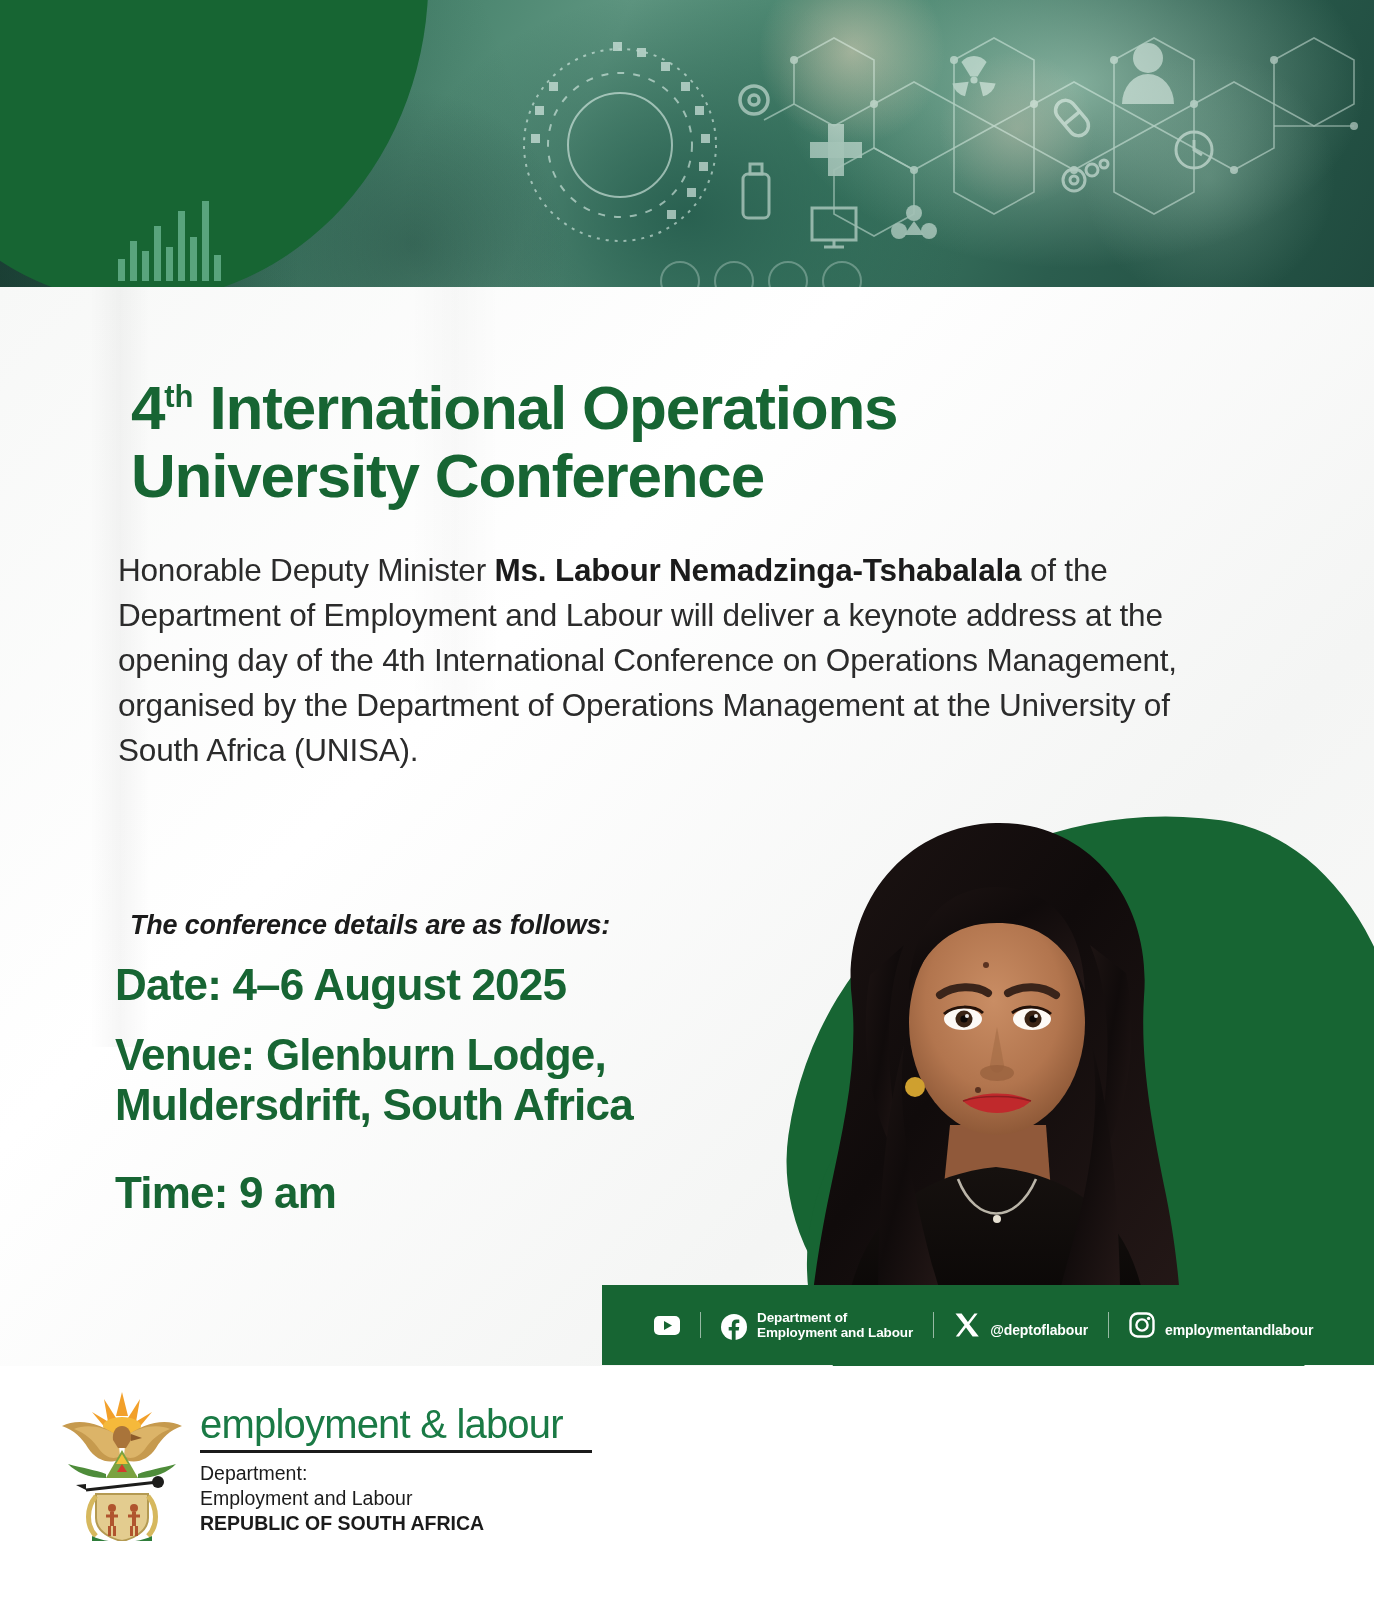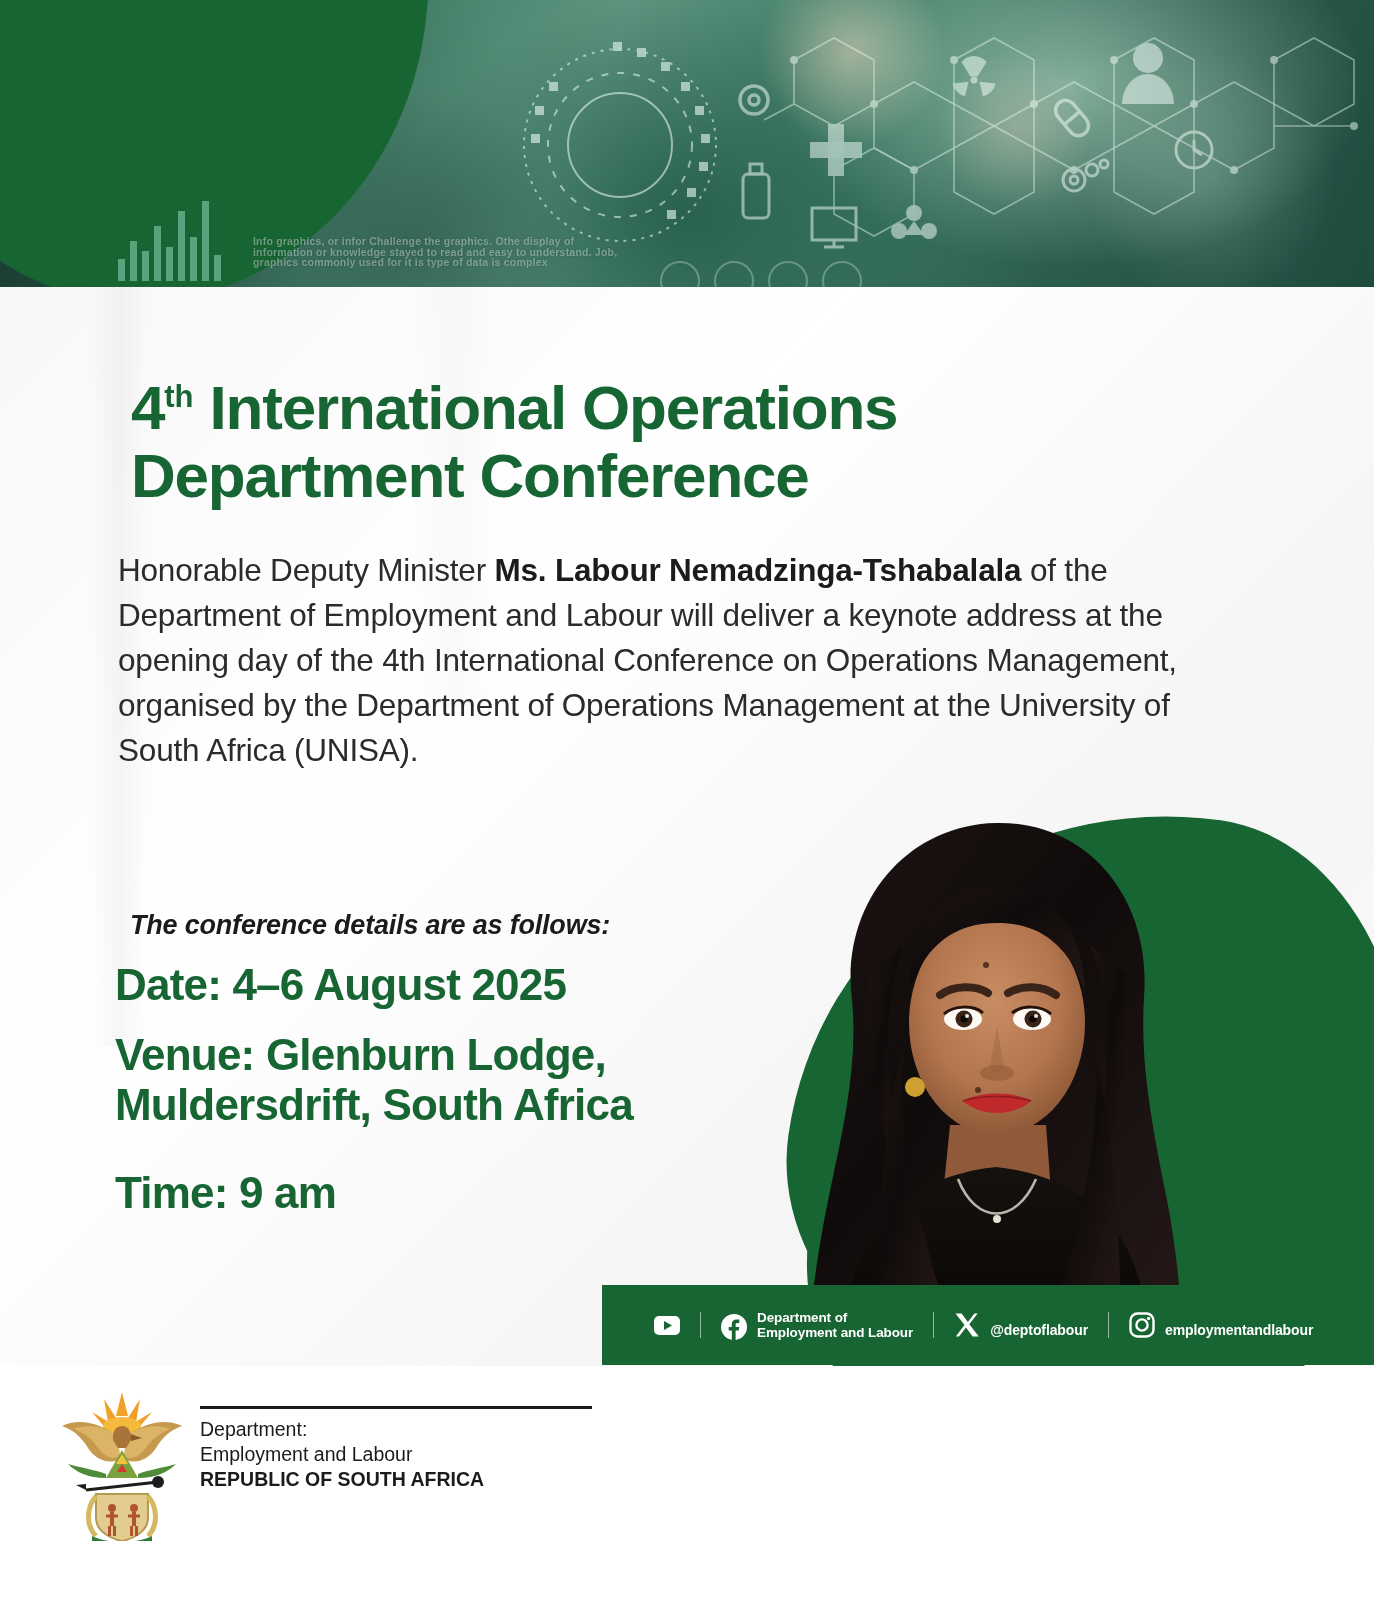--- a/index.html
+++ b/index.html
@@ -222,31 +222,30 @@
       <i style="height:26px"></i>
   </div>
 
   <div class="banner-circles">
     <span></span>
       <span></span>
       <span></span>
       <span></span>
   </div>
 
-  <div class="banner-smalltext">Info graphics, or infor Challenge the graphics. Othe display of information or knowledge stayed to read and easy to understand. Job, graphics  commonly used for it is type of data is complex</div>
 </div>
 
 <div class="poster-body">
   <div class="paper-fold"></div>
   <div class="paper-fold2"></div>
   <div class="green-leaf"></div>
   <div class="green-leaf2"></div>
 </div>
 
-<h1 class="title"><span>4</span><sup>th</sup><span> International Operations</span><span class="title-line2">Department  Conference</span></h1>
+<h1 class="title"><span>4</span><sup>th</sup><span> International Operations</span><span class="title-line2">University  Conference</span></h1>
 
 <p class="lede"><span>Honorable Deputy Minister </span><b>Ms. Labour Nemadzinga-Tshabalala</b><span> of the Department of Employment and Labour will deliver a keynote address at the opening day of the 4th International Conference on Operations Management, organised by the Department of Operations Management at the University of South Africa (UNISA).</span></p>
 
 <p class="details-intro">The conference details are as follows:</p>
 <p class="detail-line detail-date">Date: 4–6 August 2025</p>
 <p class="detail-line detail-venue">Venue: Glenburn Lodge, Muldersdrift, South Africa</p>
 <p class="detail-line detail-time">Time: 9 am</p>
 
 <div class="portrait">
 <svg width="390" height="505" viewBox="0 0 390 505">
@@ -405,20 +404,21 @@
         <rect x="83" y="140" width="3" height="10"></rect>
     </g>
 
     <path d="M44,110 C34,122 34,140 44,150" fill="none" stroke="#d6b85e" stroke-width="5"></path>
     <path d="M96,110 C106,122 106,140 96,150" fill="none" stroke="#d6b85e" stroke-width="5"></path>
 
     <path d="M40,150 C56,158 84,158 100,150 L100,155 L40,155 Z" fill="#2e7d3a"></path>
   </svg>
 
   <div class="dept-block">
+    <div class="dept-title">employment &amp; labour</div>
     <div class="dept-rule"></div>
     <div class="dept-sub">
       <div>Department:</div>
       <div>Employment and Labour</div>
       <div class="bold">REPUBLIC OF SOUTH AFRICA</div>
     </div>
   </div>
 
 </div>
 

